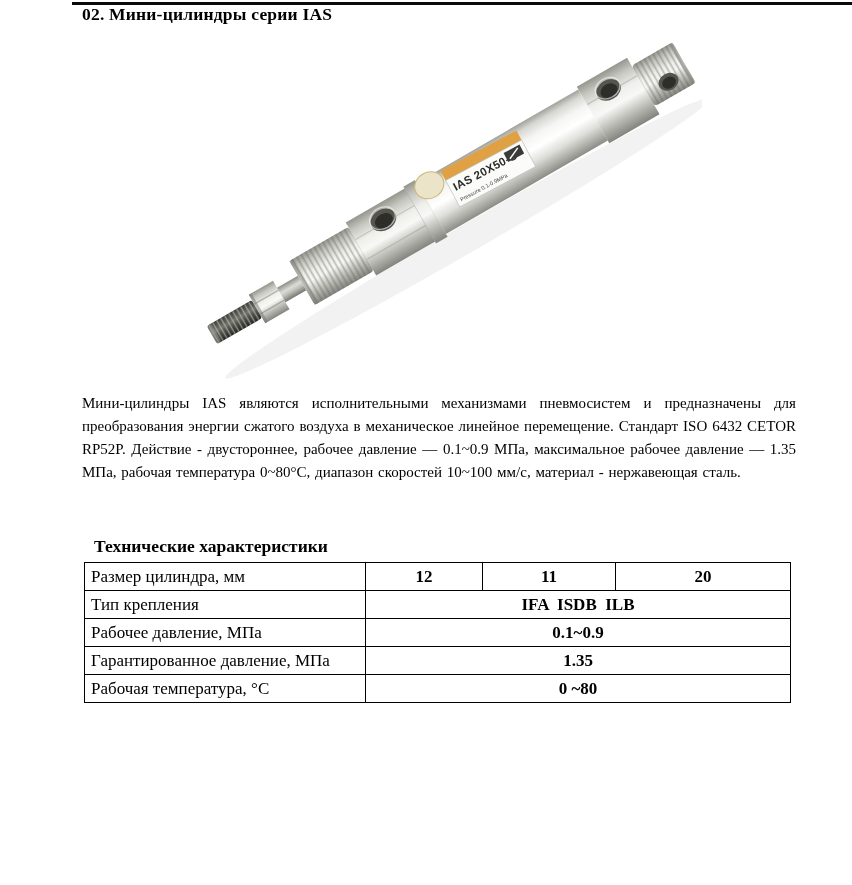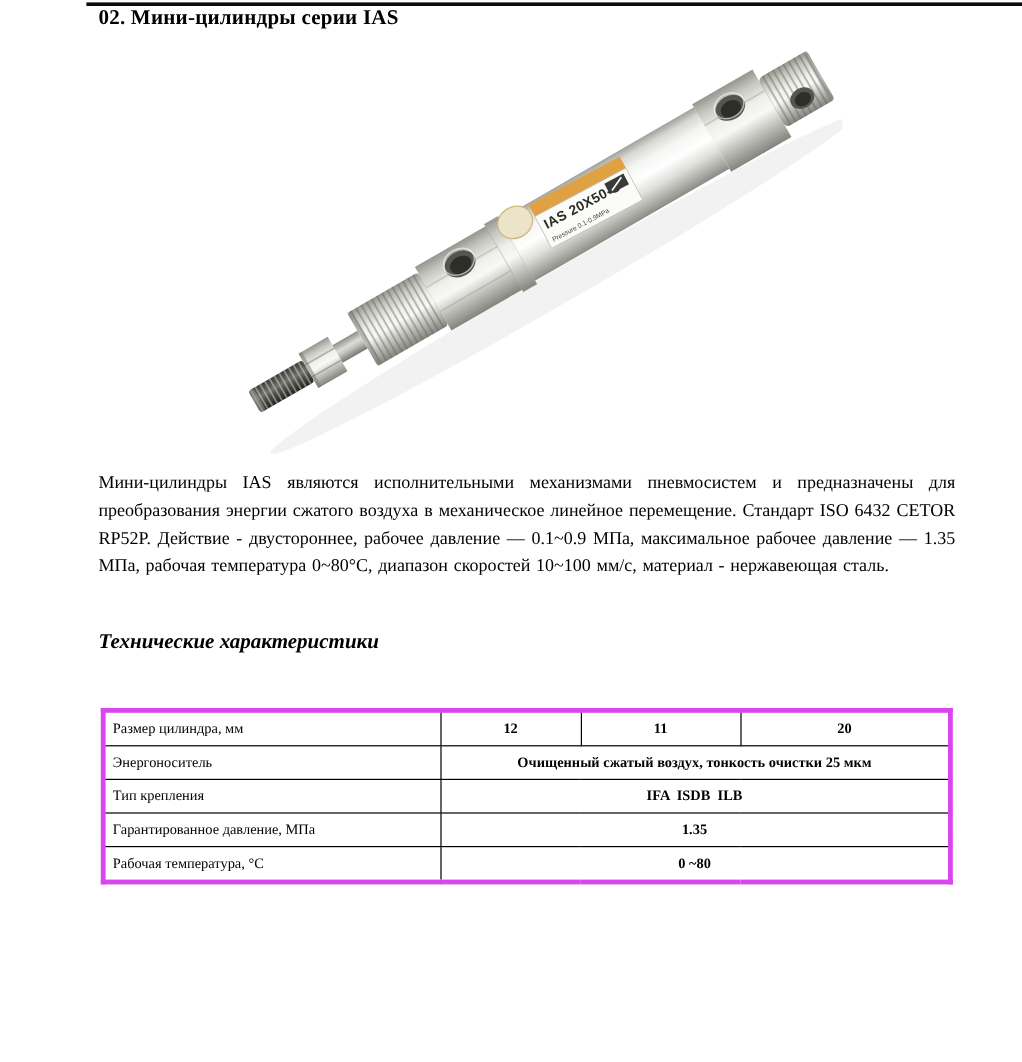--- a/index.html
+++ b/index.html
@@ -11,27 +11,27 @@
   .doc-title {
     position:absolute; left:82px; top:4px; margin:0;
     font-size:17.5px; font-weight:bold; letter-spacing:0.2px;
   }
   .photo-wrap { position:absolute; left:182px; top:38px; width:520px; height:352px; }
   .desc {
     position:absolute; left:82px; top:392px; width:714px; margin:0;
     font-size:15px; line-height:23px; text-align:justify; word-spacing:1px;
   }
   .section-heading {
-    position:absolute; left:82px; top:524px; margin:0;
-    font-size:17.5px; font-weight:bold;font-style:italic;
+    position:absolute; left:82px; top:524px; margin:12px;
+    font-size:17.5px; font-weight:bold;
   }
   table.spec {
     position:absolute; left:84px; top:562px; width:706px;
     border-collapse:collapse; table-layout:fixed;
-    font-size:12px; border:4px solid #d946ef;margin-top:28px;
+    font-size:17px; border:1px solid #d946ef;
   }
   table.spec td {
     border:1.5px solid #000; padding:1px 6px; height:25px;
     overflow:hidden; white-space:pre-wrap;
   }
   td.lbl { text-align:left; }
   td.val { text-align:center;font-weight:bold; }
   svg text { user-select:none; }
 </style>
 </head>
@@ -171,28 +171,28 @@
         <col style="width:175px">
       </colgroup>
     <tbody>
       <tr>
         <td class="lbl">Размер цилиндра, мм</td>
         <td class="val">12</td>
         <td class="val">11</td>
         <td class="val">20</td>
       </tr>
       <tr>
-        <td class="lbl">Энергоноситель</td>
-        <td class="val" colspan="3">Очищенный сжатый воздух, тонкость очистки 25 мкм</td>
-      </tr>
-      <tr>
         <td class="lbl">Тип крепления</td>
         <td class="val" colspan="3">IFA  ISDB  ILB</td>
       </tr>
       <tr>
+        <td class="lbl">Рабочее давление, МПа</td>
+        <td class="val" colspan="3">0.1~0.9</td>
+      </tr>
+      <tr>
         <td class="lbl">Гарантированное давление, МПа</td>
         <td class="val" colspan="3">1.35</td>
       </tr>
       <tr>
         <td class="lbl">Рабочая температура, °С</td>
         <td class="val" colspan="3">0 ~80</td>
       </tr>
     </tbody>
   </table>
 

